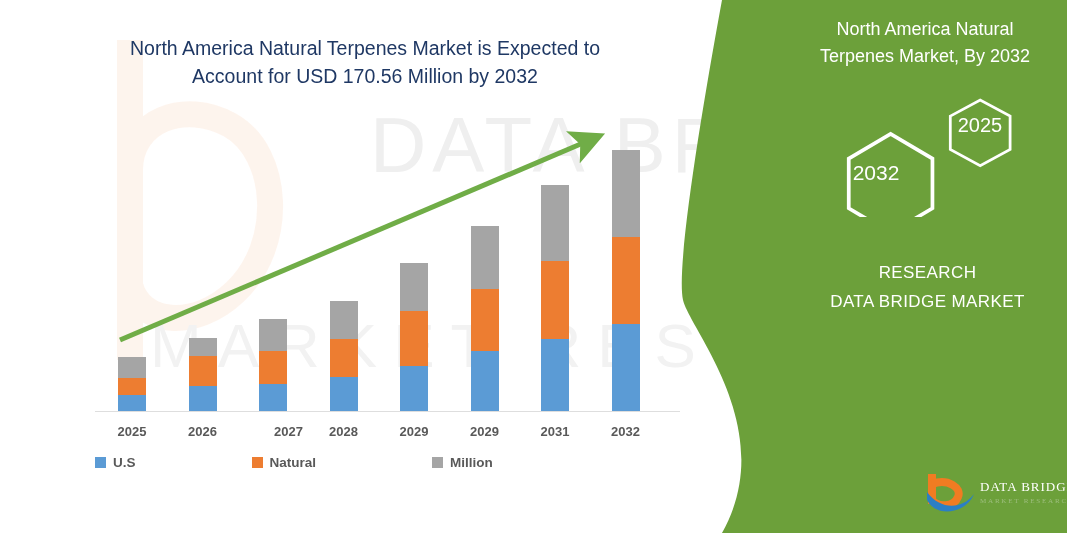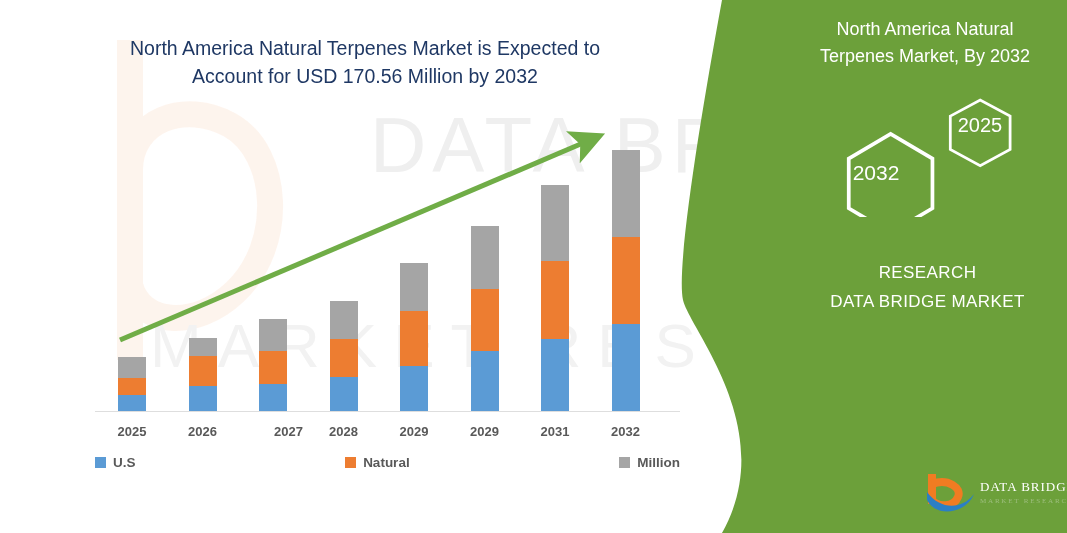--- a/index.html
+++ b/index.html
@@ -77,21 +77,21 @@
     font-weight: bold;
     color: #595959;
   }
 
   
   #legend {
     position: absolute;
     left: 95px; top: 455px;
     width: 585px;
     display: flex;
-    justify-content: space-between;
+    justify-content: flex-start;
     gap: 116px;
   }
   .legend-item { display: flex; align-items: center; gap: 7px; }
   .legend-swatch { width: 11px; height: 11px; display: inline-block; }
   .legend-label { font-size: 13.5px; font-weight: bold; color: #595959; }
 
   
   #footer {
     position: absolute;
     left: 82px; top: 507px;

